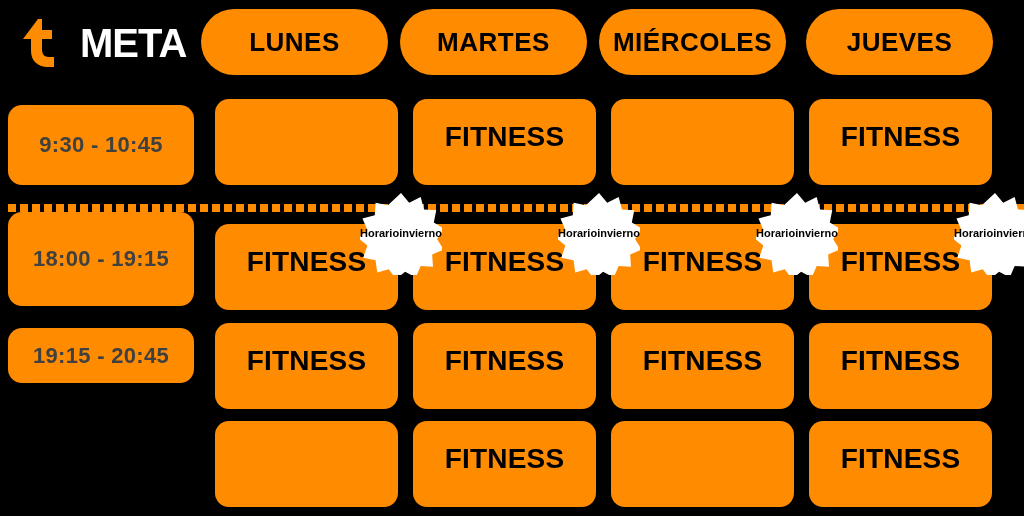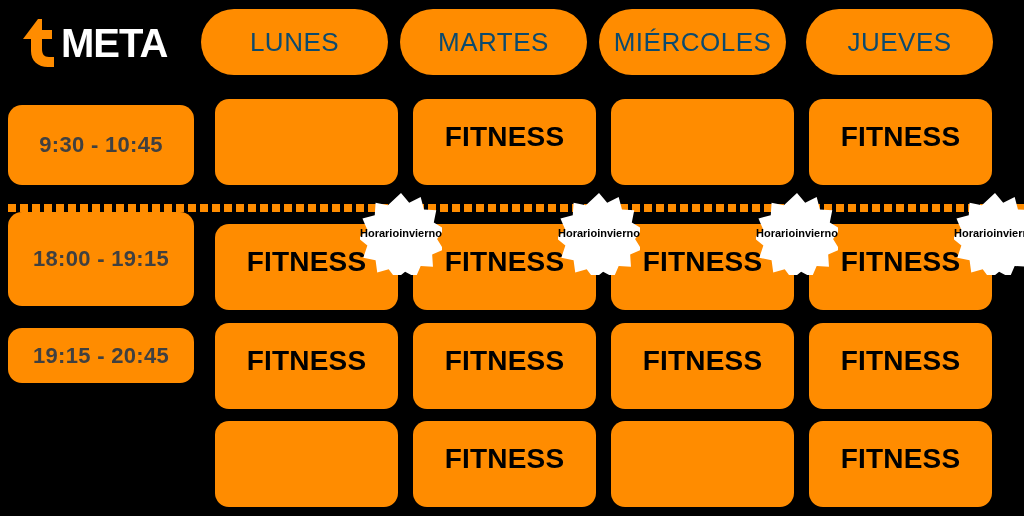--- a/index.html
+++ b/index.html
@@ -22,21 +22,21 @@
     position:absolute;
     background:#FF8C00;
     border-radius:14px;
   }
 
   
   #brand {
     position:absolute;
     left:8px; top:8px;
     width:186px; height:70px;
-    display:flex; align-items:center; gap:1px;
+    display:flex; align-items:center; gap:20px;
     padding-left:6px;
   }
   #logo-mark {
     width:46px; height:50px;
     flex:0 0 auto;
     position:relative;
   }
   #logo-mark svg { display:block; width:46px; height:50px; }
   #brand-word {
     color:#FFFFFF;
@@ -47,23 +47,23 @@
     font-family:"Liberation Sans", sans-serif;
   }
 
   
   .day-pill {
     top:9px; height:66px;
     border-radius:33px;
     display:flex; align-items:center; justify-content:center;
   }
   .day-label {
-    color:#0c4a6e;
+    color:#000000;
     font-size:26px;
-    font-weight:normal;
+    font-weight:bold;
     letter-spacing:0.5px;
     white-space:nowrap;
   }
 
   
   .time-pill {
     left:8px; width:186px;
     border-radius:14px;
     display:flex; align-items:center; justify-content:center;
   }

